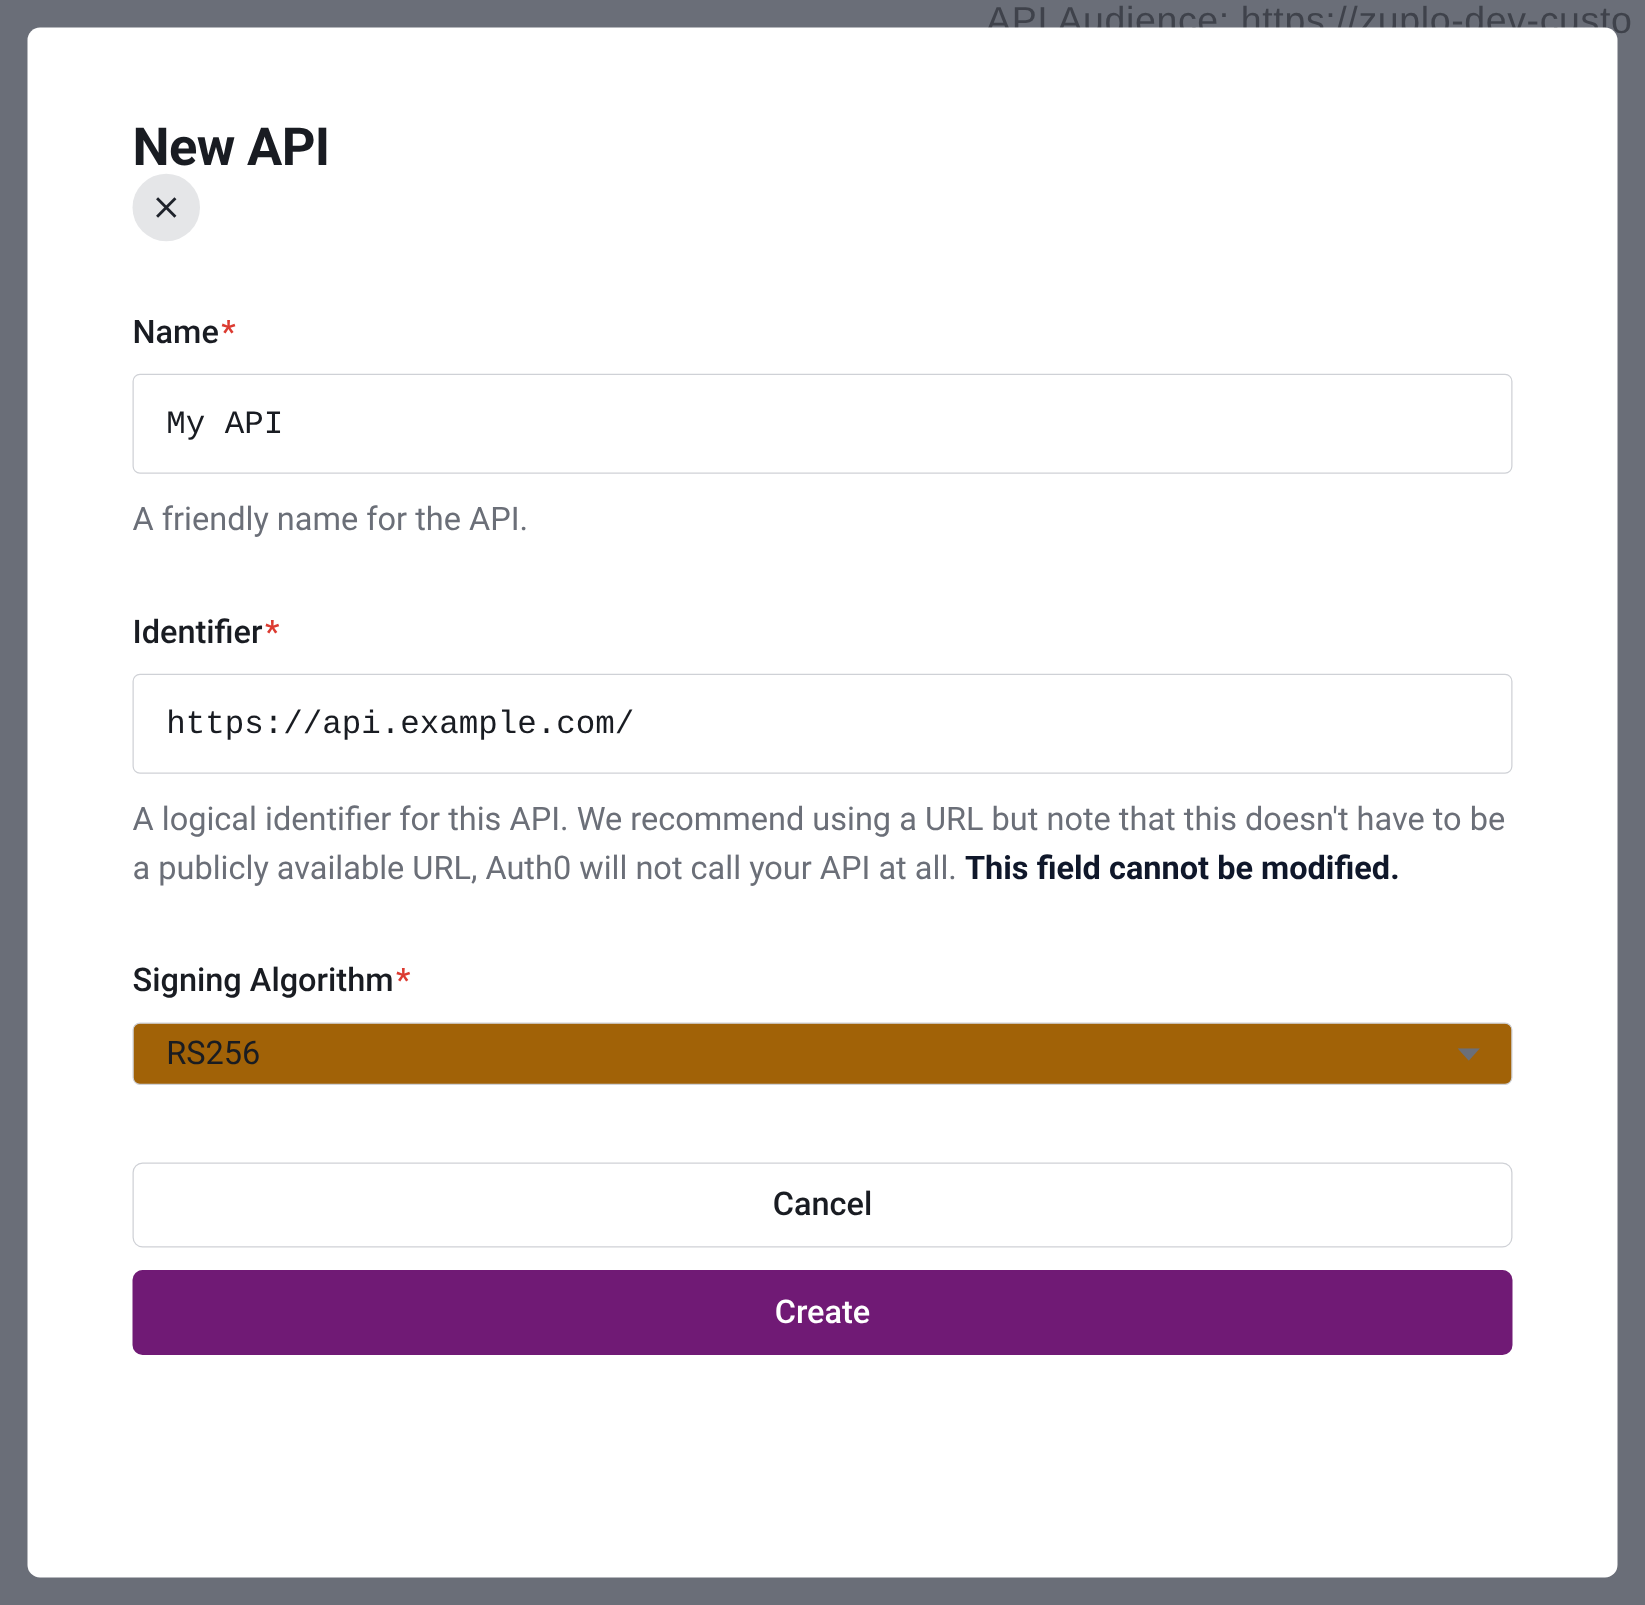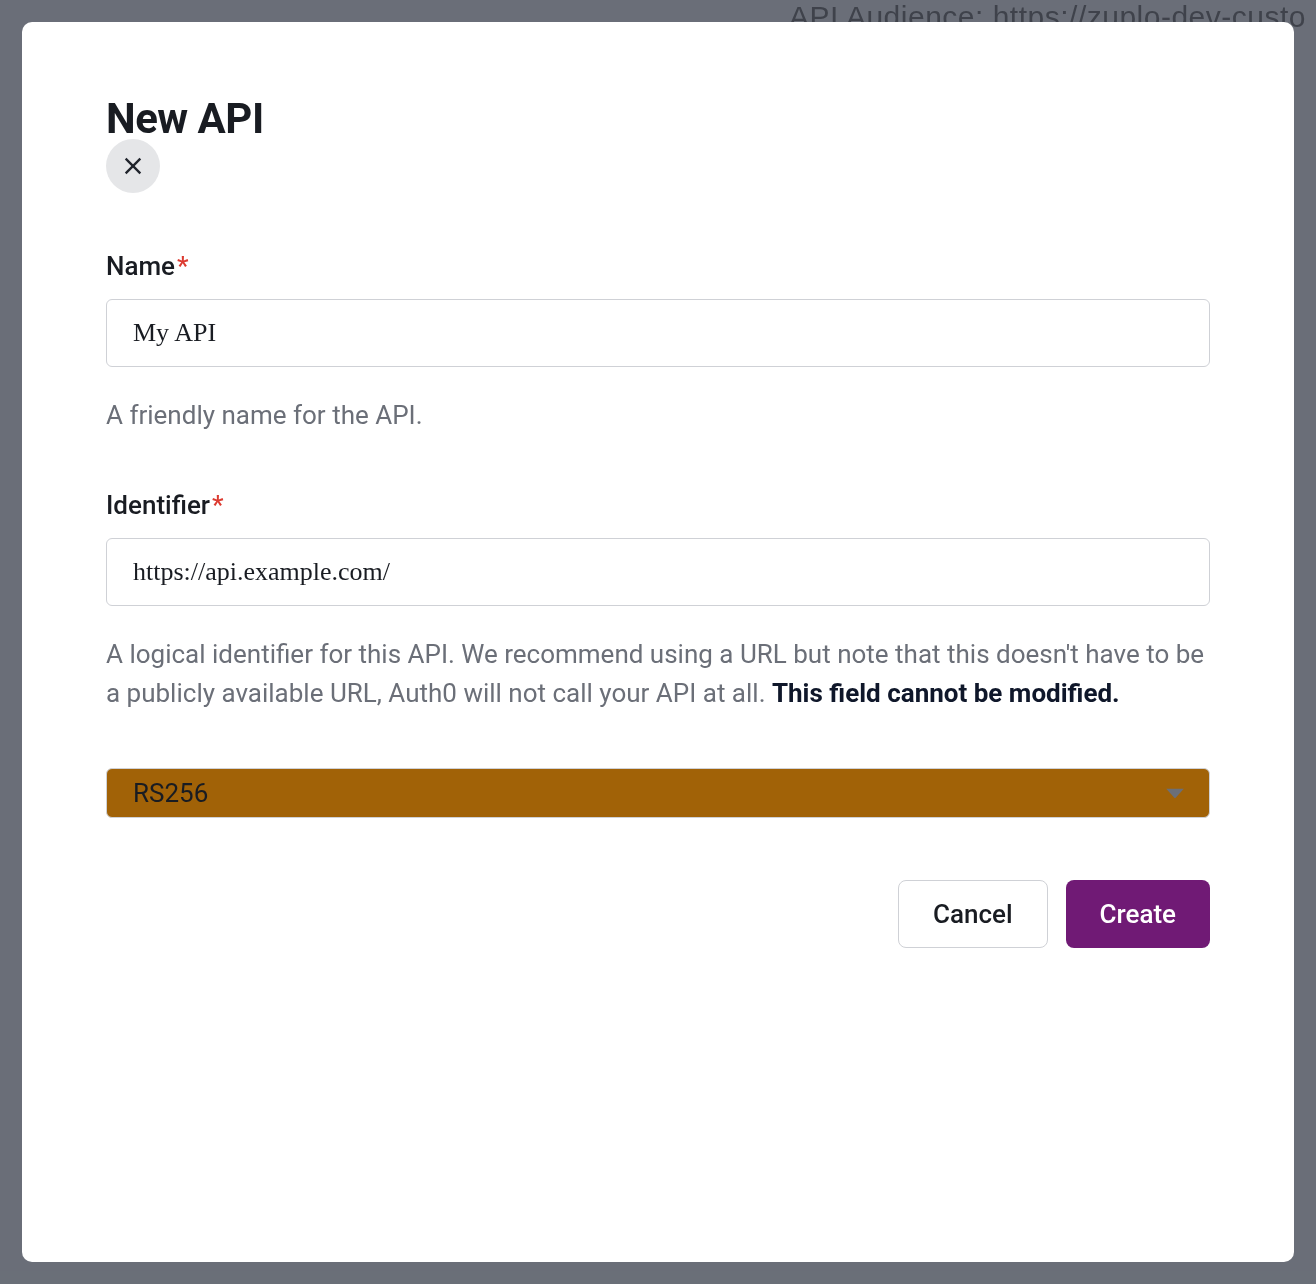--- a/index.html
+++ b/index.html
@@ -82,27 +82,27 @@
       color: #191c22;
       margin-bottom: 18px;
       display: block;
     }
     .field-label .required {
       color: #dc3b31;
       margin-left: 2px;
     }
     .text-input {
       width: 100%;
-      height: 68px;
+      height: 80px;
       border: 1px solid #cfd1d6;
       border-radius: 6px;
       padding: 0 26px;
       font-size: 26px;
       color: #191c22;
-      font-family: Liberation Serif, serif;
+      font-family: Liberation Mono, monospace;
       outline: none;
     }
     .select-wrapper {
       position: relative;
       width: 100%;
     }
     .select-input {
       width: 100%;
       height: 50px;
       border: 1px solid #cfd1d6;
@@ -126,31 +126,32 @@
     }
     .select-caret svg {
       width: 18px;
       height: 10px;
       fill: #6b6f78;
     }
     .help-text {
       font-size: 26px;
       color: #6b6f78;
       line-height: 1.48;
-      margin-top: 29px;
+      margin-top: 18px;
     }
     .help-text strong {
       font-weight: 700;
       color: #0f172a;
     }
     .modal-footer {
       display: flex;
       justify-content: flex-end;
       gap: 18px;
       margin-top: 62px;
+      flex-direction: column;
     }
     .btn {
       height: 68px;
       border-radius: 8px;
       font-size: 26px;
       font-weight: 500;
       padding: 0 34px;
       cursor: pointer;
       font-family: inherit;
       display: inline-flex;
@@ -200,20 +201,23 @@
     <label class="field-label">
       <span>Identifier</span><span class="required">*</span>
     </label>
     <input type="text" class="text-input" value="https://api.example.com/" style="">
     <p class="help-text">
       <span>A logical identifier for this API. We recommend using a URL but note that this doesn't have to be a publicly available URL, Auth0 will not call your API at all. </span><strong>This field cannot be modified.</strong>
     </p>
   </div>
 
   <div class="form-field" style="margin-bottom:0;">
+    <label class="field-label">
+      <span>Signing Algorithm</span><span class="required">*</span>
+    </label>
     <div class="select-wrapper">
       <select class="select-input">
         <option>RS256</option>
       </select>
       <span class="select-caret">
         <svg viewBox="0 0 18 10">
             <polygon points="0,0 18,0 9,10"></polygon>
           </svg>
       </span>
     </div>

